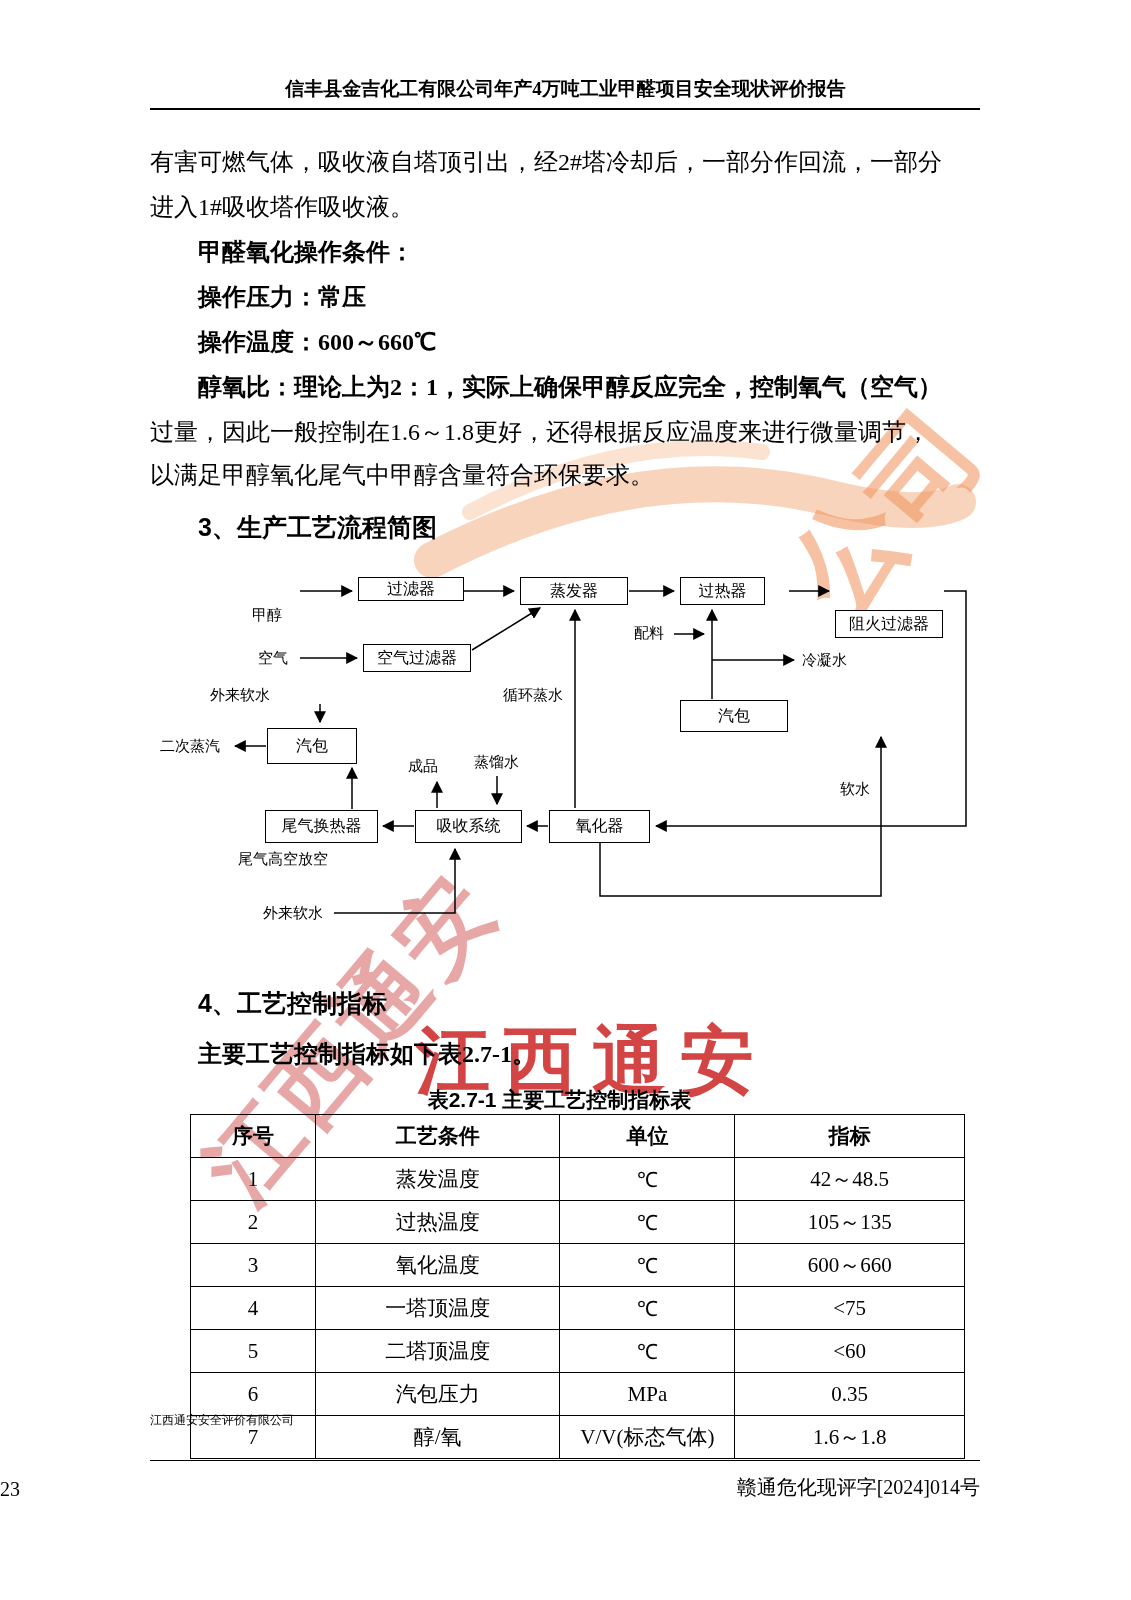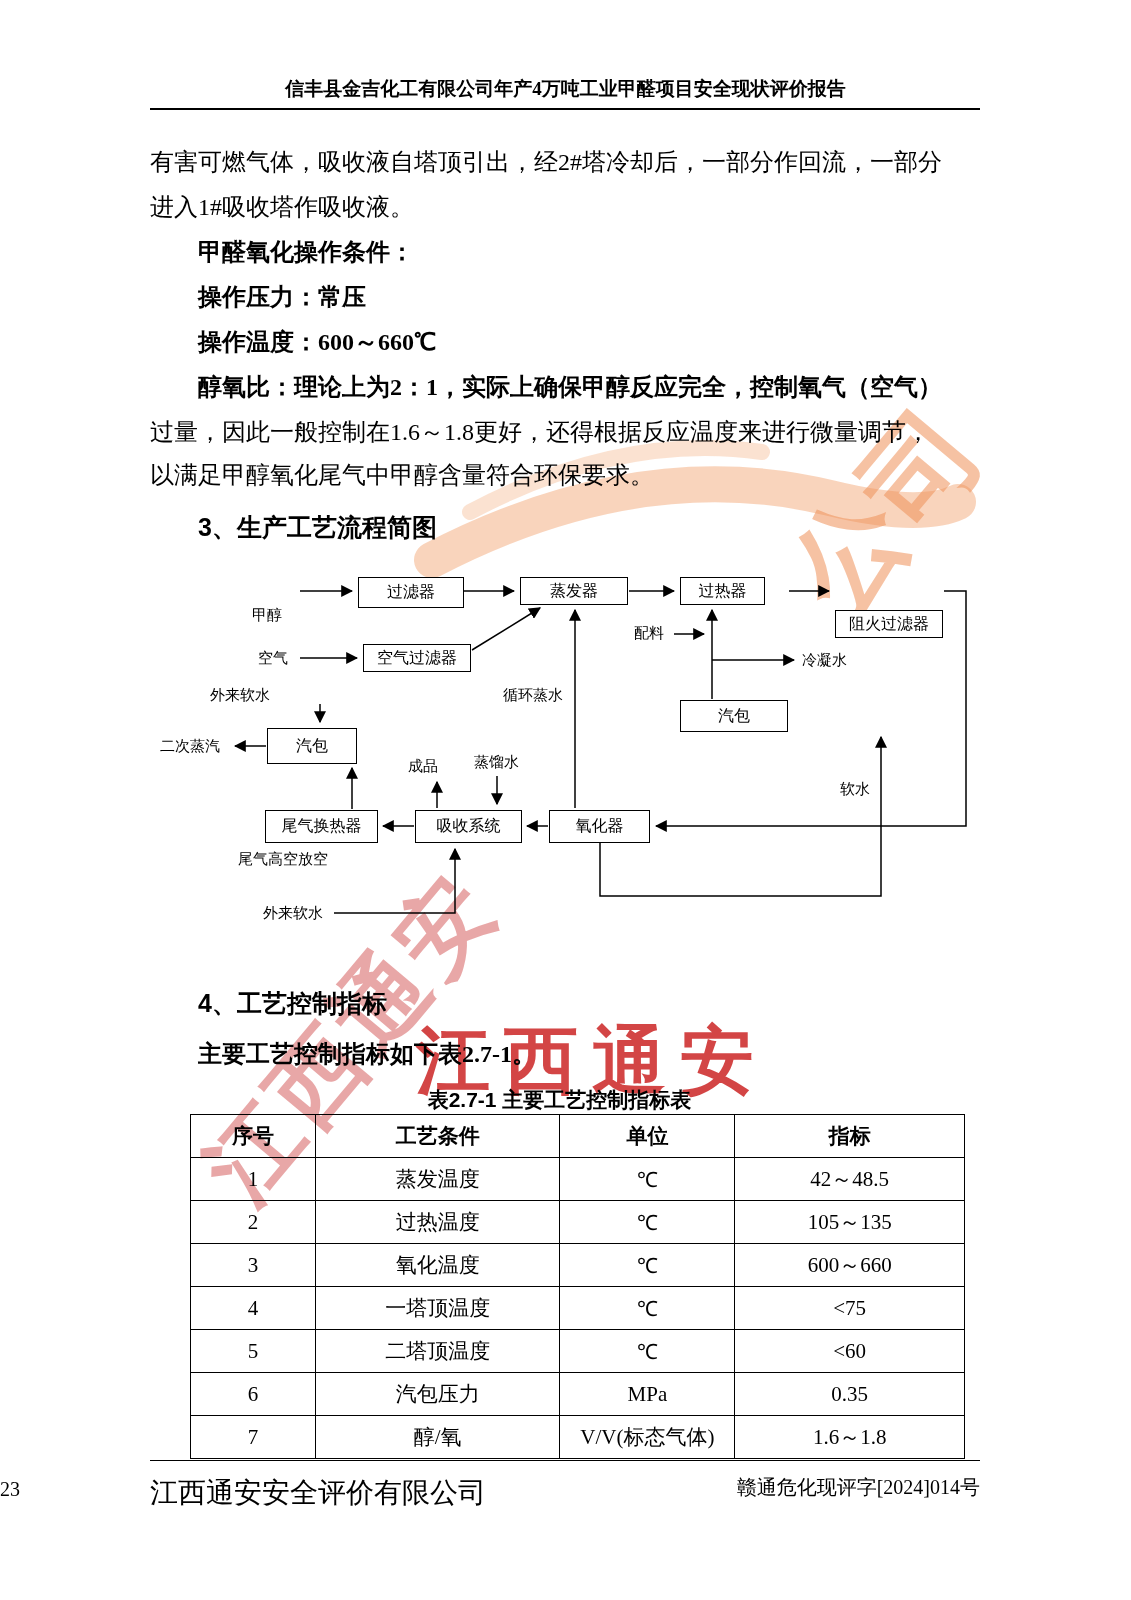--- a/index.html
+++ b/index.html
@@ -20,21 +20,21 @@
   .dlabel{position:absolute;z-index:2;font-size:15px;white-space:nowrap;}
   
   .tbl-title{top:1086px;left:172px;width:775px;text-align:center;font-size:21px;font-weight:bold;
              font-family:"Liberation Sans",sans-serif;}
   table.ctl{position:absolute;z-index:2;top:1114px;left:190px;width:775px;border-collapse:collapse;}
   table.ctl th,table.ctl td{border:1px solid #000;height:42px;text-align:center;vertical-align:middle;padding:0;}
   table.ctl th{font-family:"Liberation Sans",sans-serif;font-weight:bold;font-size:21px;}
   table.ctl td{font-size:21px;}
   
   .footer-rule{top:1460px;left:150px;width:830px;border-top:1px solid #000;height:0;}
-  .footer-left{top:1474px;left:150px;font-size:28px;}
+  .footer-left{top:1412px;left:150px;font-size:12px;}
   .footer-page{top:1478px;left:0;width:100%;font-size:20px;}
   .footer-right{top:1474px;right:151px;font-size:20px;}
   
   .wm{position:absolute;z-index:0;pointer-events:none;white-space:nowrap;font-weight:bold;}
   .wm-red-main{left:416px;top:1012px;font-size:74px;letter-spacing:14px;color:rgba(201,28,28,0.82);}
   .wm-red-side{left:178px;top:1148px;font-size:92px;letter-spacing:6px;color:rgba(205,60,60,0.45);
                transform:rotate(-50deg);transform-origin:0 0;}
   .wm-orange-text{left:758px;top:548px;font-size:110px;color:rgba(238,144,87,0.55);
                   transform:rotate(-50deg);transform-origin:0 0;font-family:"Liberation Sans",sans-serif;}
   .wm-orange-svg{position:absolute;left:0;top:0;z-index:0;pointer-events:none;}
@@ -89,21 +89,21 @@
       <line x1="320" y1="704" x2="320" y2="722" marker-end="url(#arr)"></line>
       <line x1="266" y1="746" x2="235" y2="746" marker-end="url(#arr)"></line>
       <line x1="352" y1="809" x2="352" y2="768" marker-end="url(#arr)"></line>
       <line x1="437" y1="808" x2="437" y2="782" marker-end="url(#arr)"></line>
       <line x1="497" y1="776" x2="497" y2="804" marker-end="url(#arr)"></line>
       <polyline points="334,913 455,913 455,849" marker-end="url(#arr)"></polyline>
       <polyline points="600,843 600,896 881,896 881,737" marker-end="url(#arr)"></polyline>
     </g>
   </svg>
 
-  <div class="dbox" style="left:358px;top:577px;width:106px;height:31px;">过滤器</div>
+  <div class="dbox" style="left:358px;top:577px;width:106px;height:24px;">过滤器</div>
   <div class="dbox" style="left:520px;top:577px;width:108px;height:28px;">蒸发器</div>
   <div class="dbox" style="left:680px;top:577px;width:85px;height:28px;">过热器</div>
   <div class="dbox" style="left:835px;top:577px;width:108px;height:28px;margin-top:33px;">阻火过滤器</div>
   <div class="dbox" style="left:363px;top:644px;width:108px;height:28px;">空气过滤器</div>
   <div class="dbox" style="left:267px;top:728px;width:90px;height:36px;">汽包</div>
   <div class="dbox" style="left:680px;top:700px;width:108px;height:32px;">汽包</div>
   <div class="dbox" style="left:265px;top:810px;width:113px;height:33px;">尾气换热器</div>
   <div class="dbox" style="left:415px;top:810px;width:107px;height:33px;">吸收系统</div>
   <div class="dbox" style="left:549px;top:810px;width:101px;height:33px;">氧化器</div>
 

